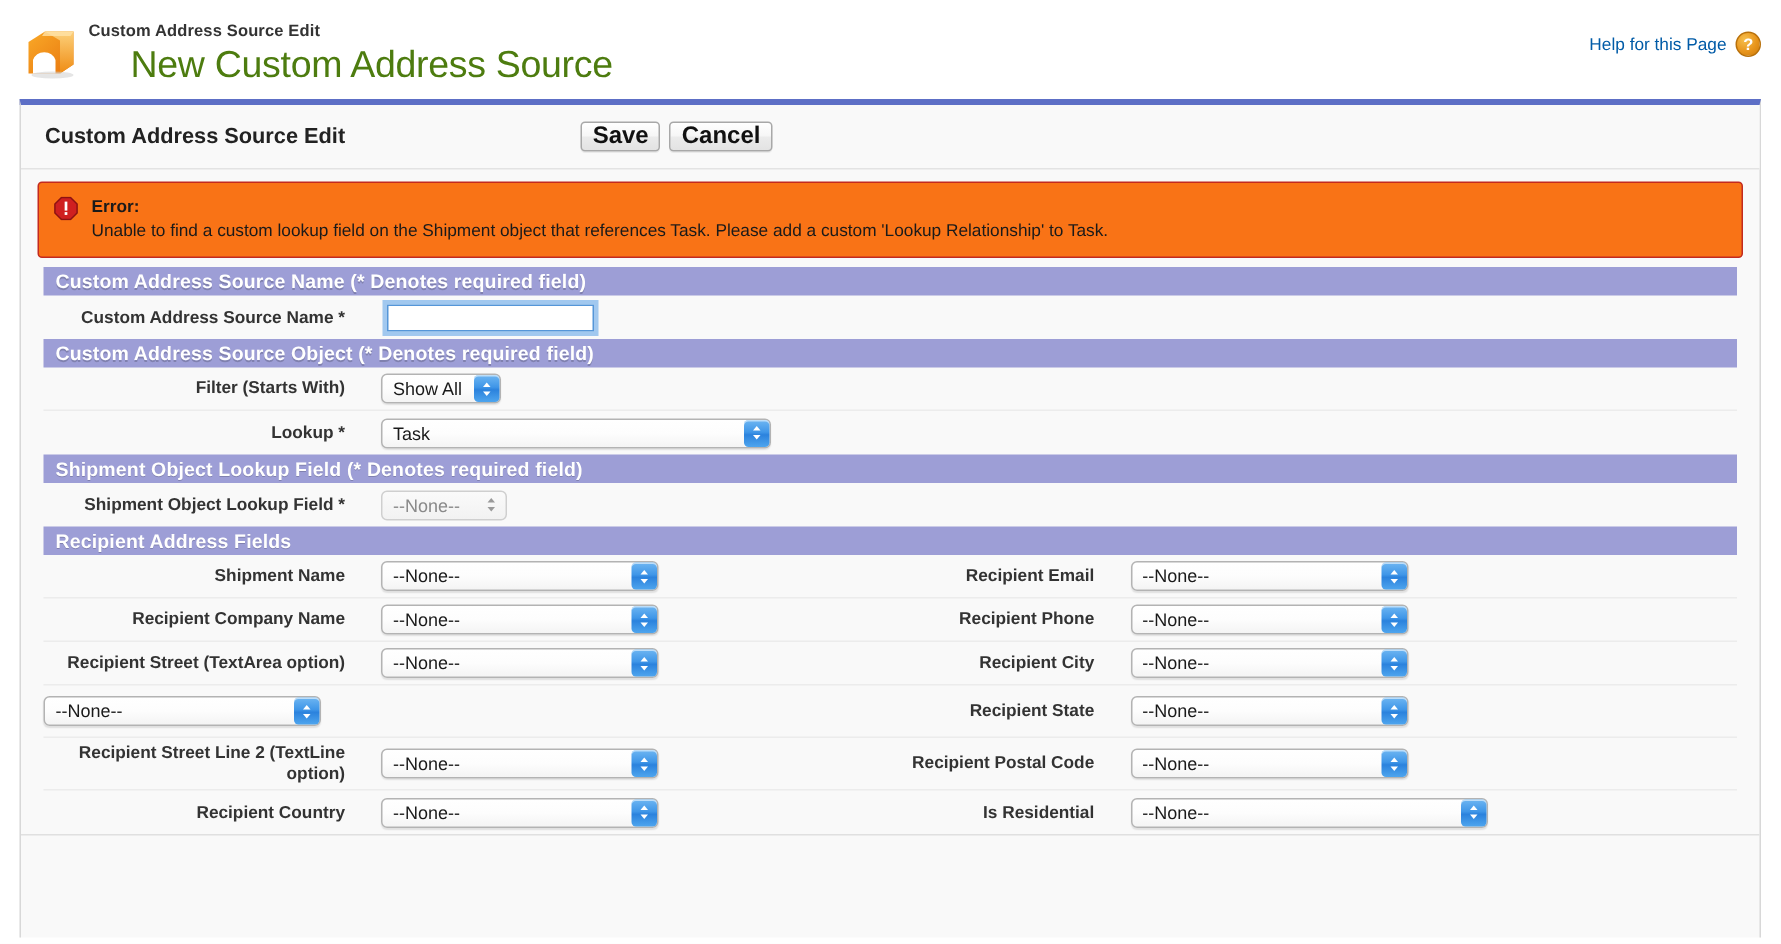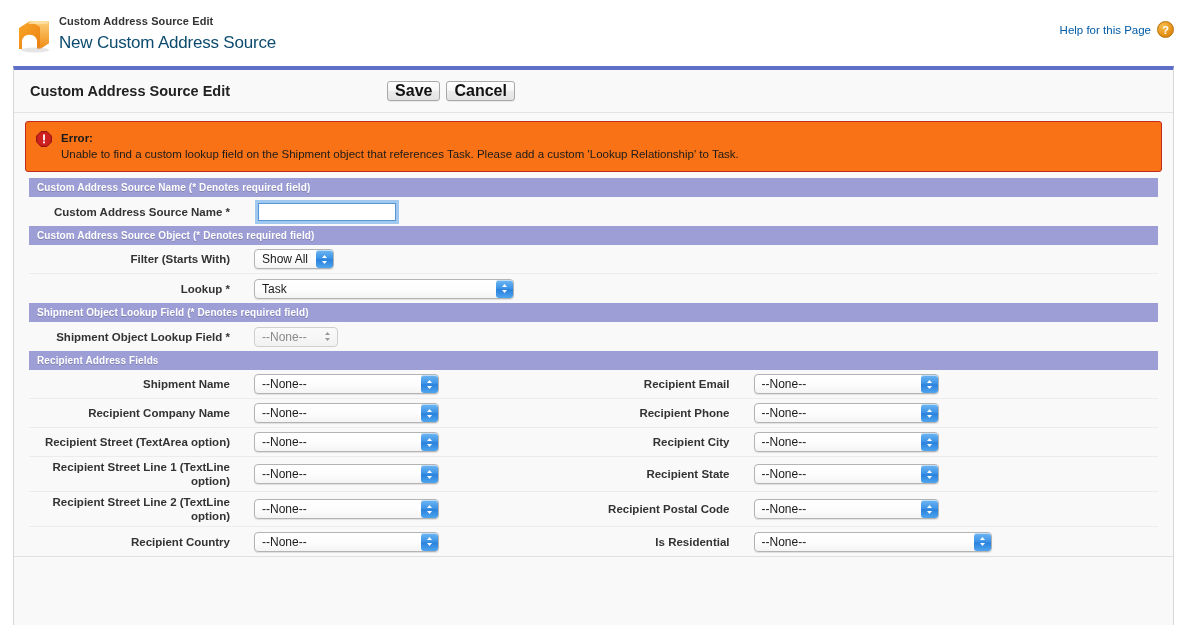--- a/index.html
+++ b/index.html
@@ -29,25 +29,26 @@
   }
   .eyebrow {
     font-size: 11px;
     font-weight: bold;
     color: #333333;
     letter-spacing: 0.1px;
     line-height: 13px;
     margin-bottom: 2px;
   }
   .page-title {
-    font-size: 17px;
+    font-size: 25px;
     font-weight: normal;
-    color: #0c4a6e;
+    color: #4d7c0f;
     line-height: 26px;
     letter-spacing: -0.2px;
+    margin-left: 28px;
   }
   .help-link-wrap {
     position: absolute;
     right: 13px; top: 21px;
     display: flex;
     align-items: center;
     gap: 6px;
   }
   .help-link {
     font-size: 11.5px;
@@ -121,21 +122,21 @@
     width: 16px; height: 16px;
     margin-top: 1px;
   }
   .err-text { font-size: 11.5px; line-height: 16px; color: #1a1a1a; }
   .err-title { font-weight: bold; margin-bottom: 1px; }
 
   
   .section-bar {
     background: #9d9ed6;
     color: #ffffff;
-    font-size: 10px;
+    font-size: 13px;
     font-weight: bold;
     height: 19px;
     line-height: 19px;
     padding-left: 8px;
     margin: 0 15px;
     letter-spacing: 0.1px;
     text-shadow: 0 1px 0 rgba(0,0,0,0.18);
   }
   .section-body { margin: 0 15px; }
 
@@ -451,21 +452,20 @@
                   <polygon points="3.5,1 6,4 1,4" fill="#ffffff"></polygon>
                   <polygon points="3.5,10 6,7 1,7" fill="#ffffff"></polygon>
                 </svg>
               </span>
             </span>
           </div>
         </div>
       </div>
       <div class="row tall">
         <div class="half col-left">
-          <div class="lbl">Recipient Street Line 1 (TextLine option)</div>
           <div class="fld">
             <span class="sel sel-wide-btn w-none">
               <span class="sel-text">--None--</span>
               <span class="stepper">
                 <svg class="chev" viewBox="0 0 7 11">
                   <polygon points="3.5,1 6,4 1,4" fill="#ffffff"></polygon>
                   <polygon points="3.5,10 6,7 1,7" fill="#ffffff"></polygon>
                 </svg>
               </span>
             </span>

